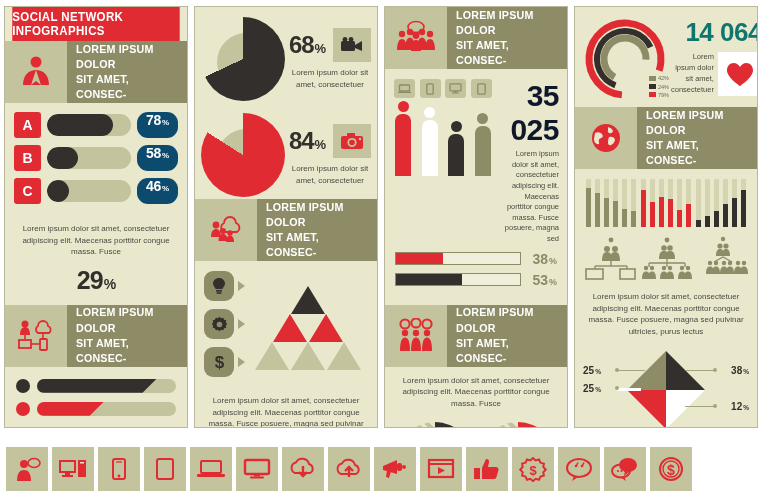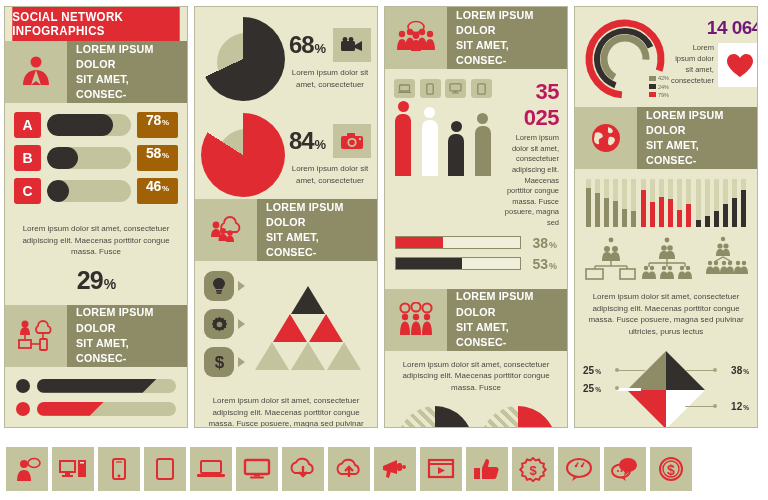--- a/index.html
+++ b/index.html
@@ -58,21 +58,21 @@
   .barrow { display:flex; align-items:center; margin-bottom:7px; }
   .bl {
     width:27px; height:26px; background:#e12b32; color:#fff;
     display:flex; align-items:center; justify-content:center;
     font-size:14px; font-weight:bold; border-radius:3px;
     font-family:"Liberation Sans Narrow","Liberation Sans",sans-serif;
   }
   .btrack { flex:1; height:22px; background:#c3c49d; border-radius:11px; margin:0 6px; overflow:hidden; }
   .bfill { height:22px; background:#332f2c; border-radius:11px; }
   .bval {
-    width:41px; height:26px; background:#a16207; color:#fff; border-radius:2px;
+    width:41px; height:26px; background:#0c4a6e; color:#fff; border-radius:11px;
     display:flex; align-items:baseline; justify-content:center;
     font-size:14px; font-weight:bold; letter-spacing:-0.3px;
     font-family:"Liberation Sans Narrow","Liberation Sans",sans-serif;
   }
   .bval .pc { font-size:8px; margin-left:1px; }
 
   
   .statrow { display:flex; align-items:center; padding:2px 11px 10px 11px;flex-direction:column; }
   .statbig {
     font-size:25px; font-weight:bold; color:#332f2c; letter-spacing:-1px;
@@ -119,21 +119,21 @@
   .devblock { display:flex; padding:10px 8px 0 9px; }
   .devleft { width:98px; }
   .devicons { display:flex; justify-content:space-between; margin-bottom:4px; }
   .devbox { width:21px; height:19px; background:#c3c49d; border-radius:3px; display:flex; align-items:center; justify-content:center; }
   .people { display:flex; justify-content:space-between; align-items:flex-end; height:74px; }
   .person { width:18px; display:flex; flex-direction:column; align-items:center; }
   .phead { width:11px; height:11px; border-radius:50%; margin-bottom:2px; }
   .pbody { width:16px; border-radius:7px 7px 0 0; }
   .devright { flex:1; padding-left:6px; }
   .bignum {
-    font-size:22px; font-weight:bold; color:#be185d; letter-spacing:-0.5px; text-align:right;
+    font-size:30px; font-weight:bold; color:#0f172a; letter-spacing:-0.5px; text-align:right;
     font-family:"Liberation Sans Narrow","Liberation Sans",sans-serif;
   }
   .devtxt { font-size:7.5px; line-height:1.42; color:#4a4a42; text-align:right; margin-top:2px; }
 
   
   .progset { padding:6px 10px 12px 10px; }
   .progrow { display:flex; align-items:center; margin-bottom:5px; }
   .ptrack { flex:1; height:13px; background:#f0efdc; border:1px solid #8d8c67; }
   .pfill { height:11px; }
   .pval {
@@ -150,21 +150,21 @@
     position:absolute; inset:0; border-radius:50%;
     background: repeating-linear-gradient(45deg,#c3c49d 0 4px,#e9e8cd 4px 8px);
   }
   .donut .dslice { position:absolute; inset:0; border-radius:50%; }
 
   
   .radialblock { display:flex; padding:10px 8px 6px 8px; }
   .radial { width:84px; height:84px; position:relative; flex:none; }
   .radright { flex:1; padding-left:4px; }
   .radnum {
-    font-size:19px; font-weight:bold; color:#701a75; text-align:right; letter-spacing:-0.5px;
+    font-size:26px; font-weight:bold; color:#0f766e; text-align:right; letter-spacing:-0.5px;
     font-family:"Liberation Sans Narrow","Liberation Sans",sans-serif;
   }
   .radbot { display:flex; margin-top:4px; align-items:flex-start; }
   .radtxt { flex:1; font-size:7.5px; line-height:1.45; color:#4a4a42; text-align:right; padding-right:4px; }
   .heartbox { width:44px; height:44px; background:#fff; display:flex; align-items:center; justify-content:center; flex:none; }
   .radlabels { position:absolute; right:-2px; bottom:2px; font-size:5.5px; color:#6b6a55; line-height:1.5; }
   .radlabels div { display:flex; align-items:center; }
   .radsw { width:7px; height:5px; margin-right:2px; }
 
   

